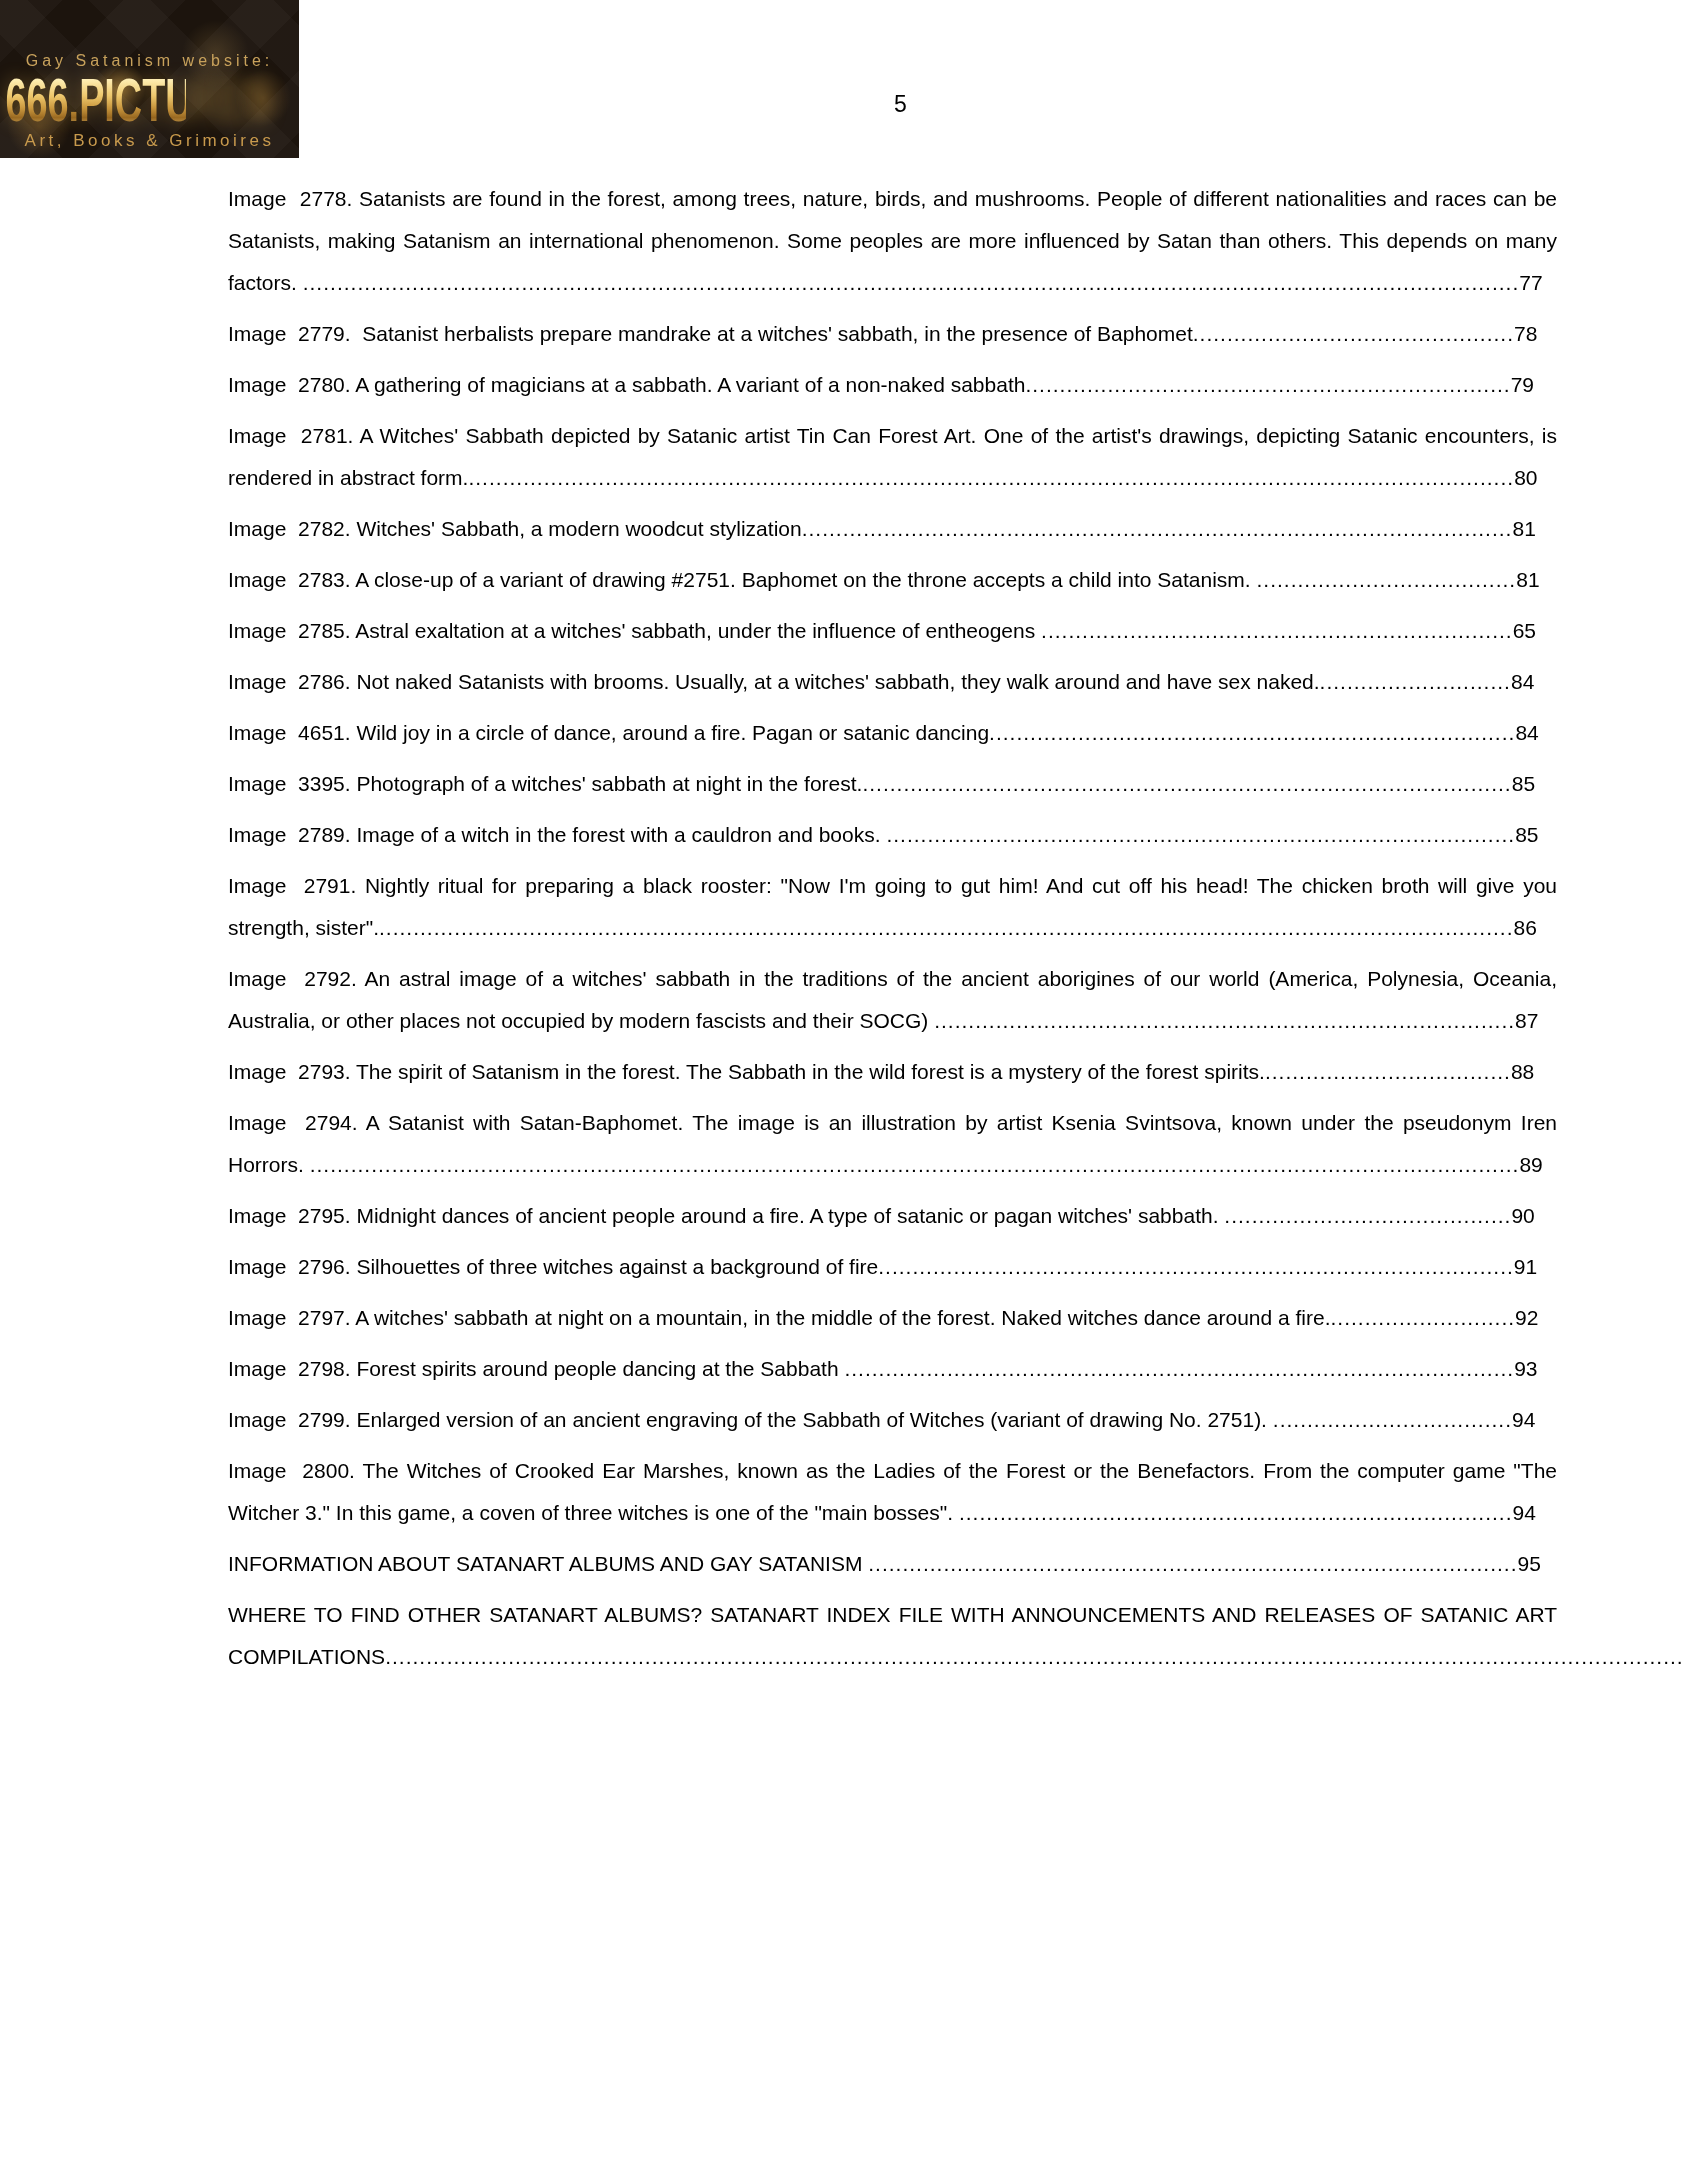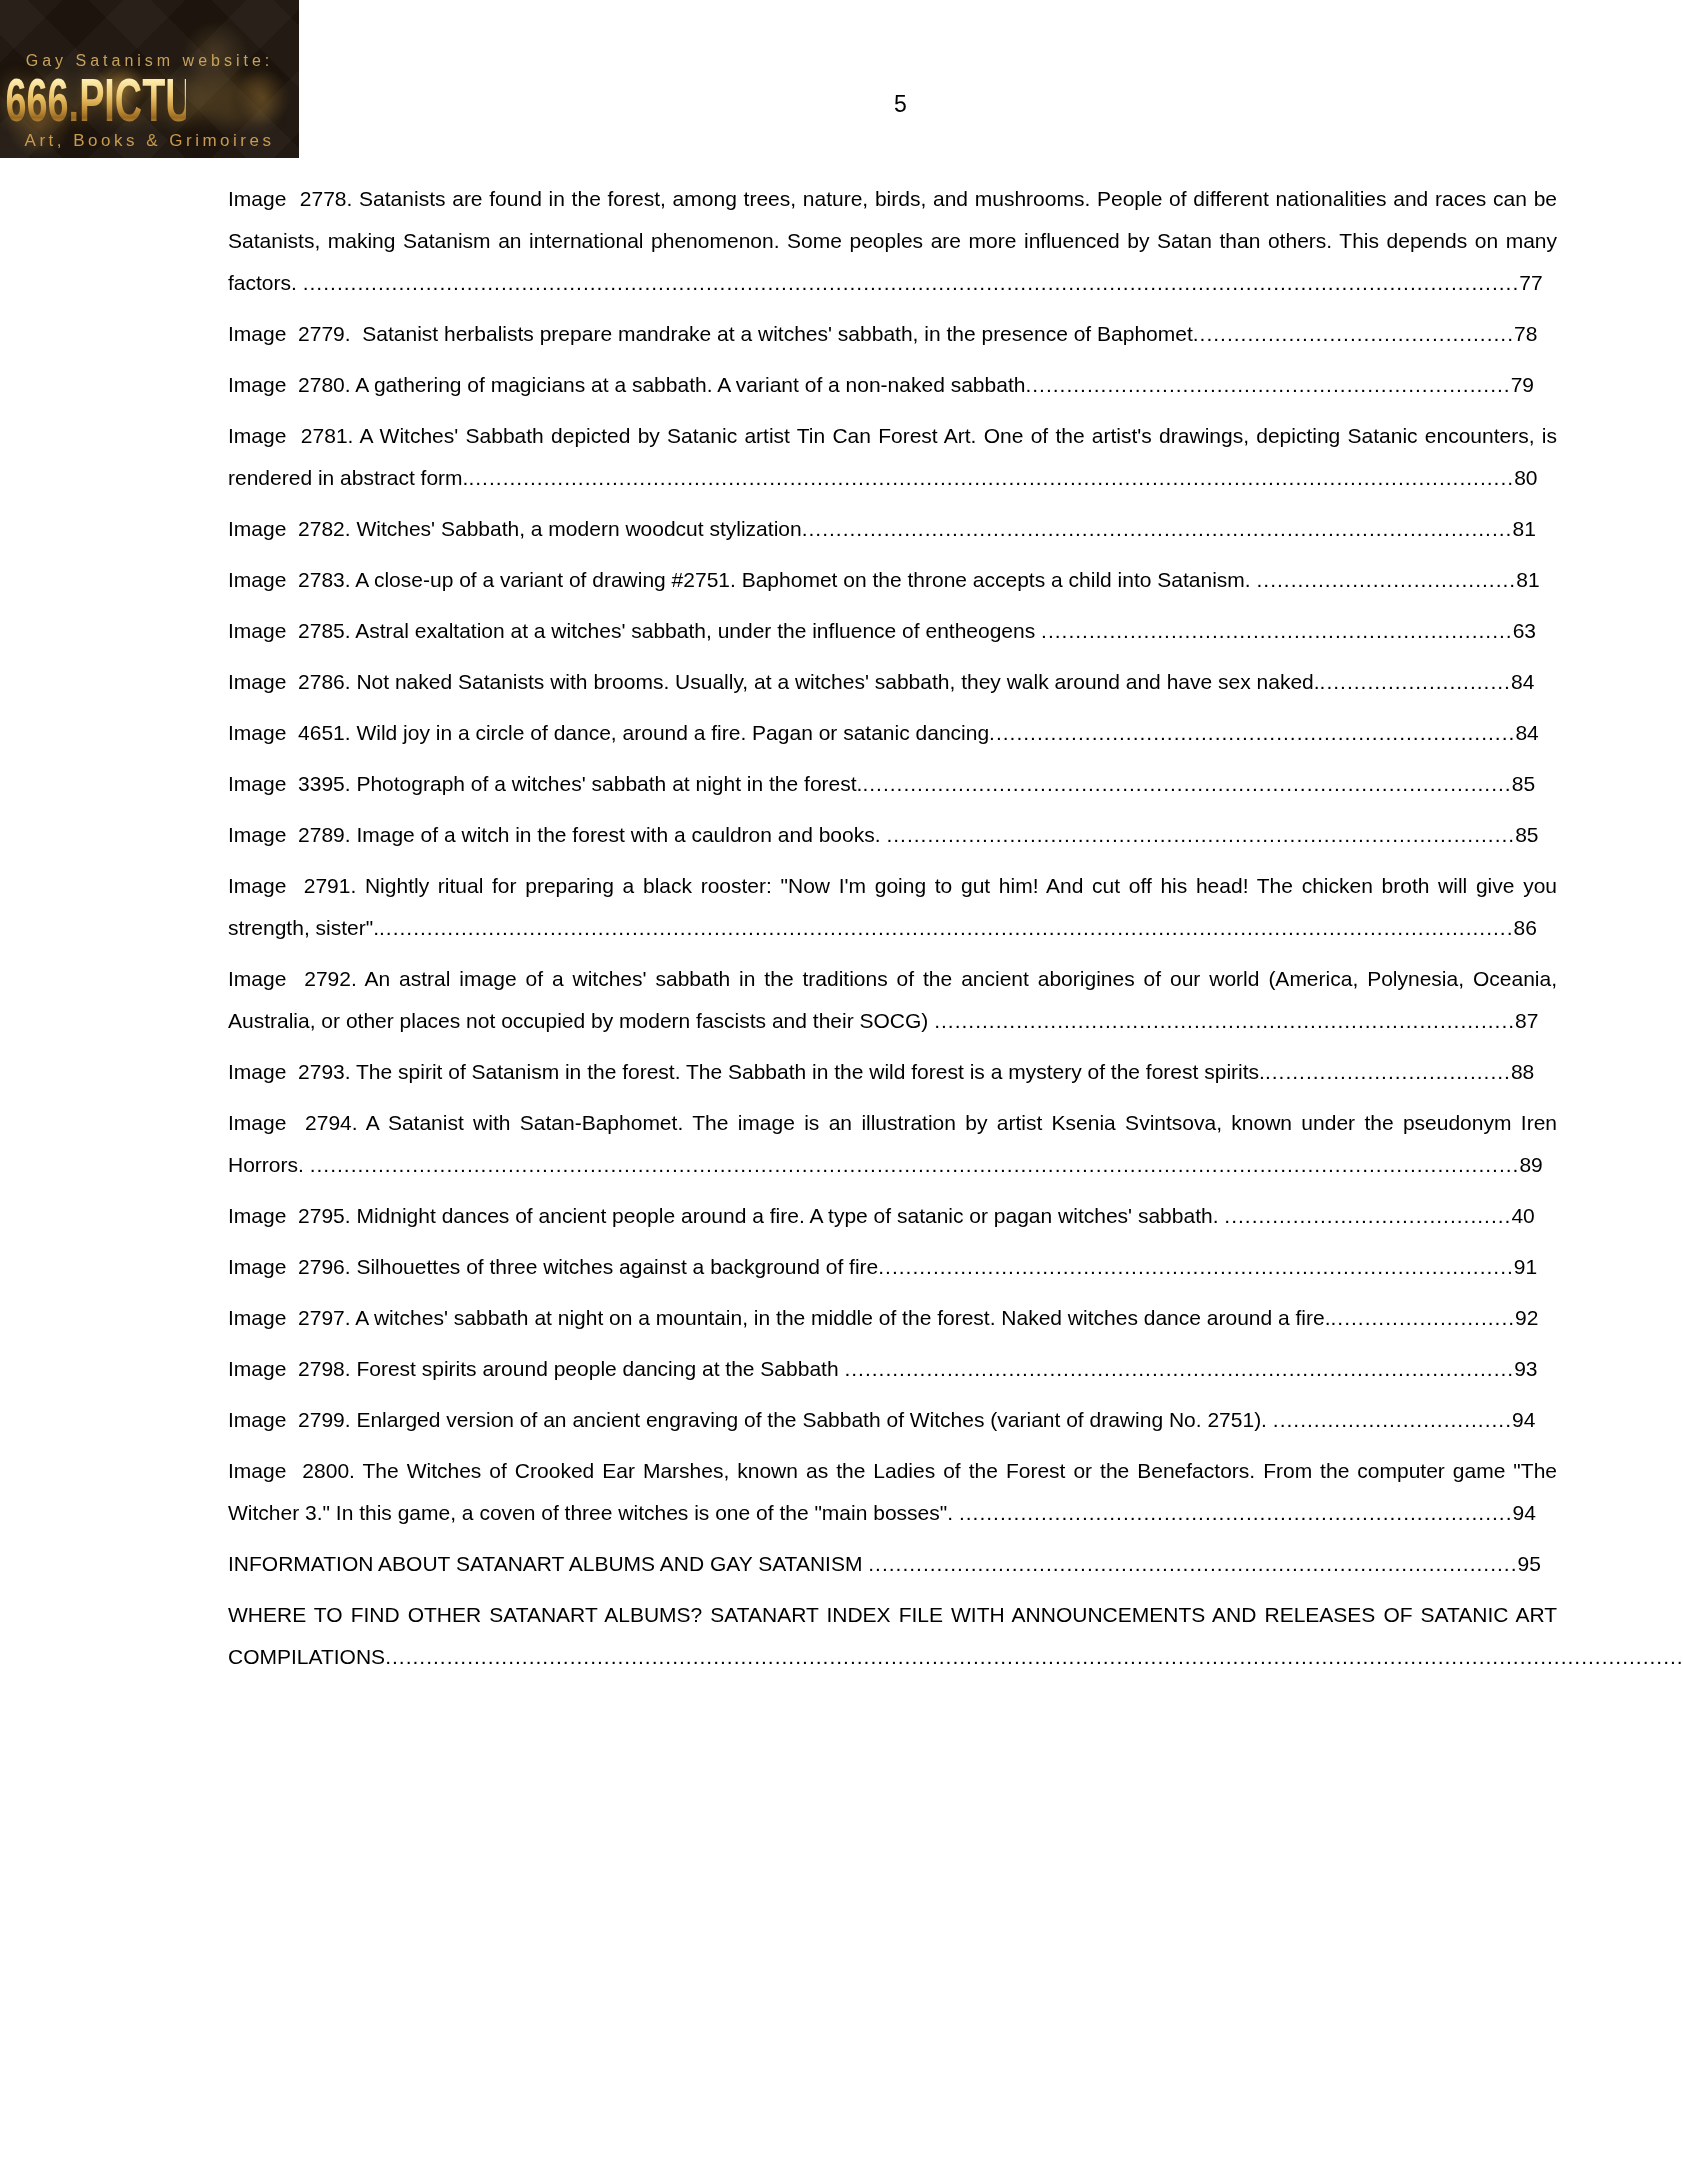--- a/index.html
+++ b/index.html
@@ -101,40 +101,40 @@
 
     <p class="toc-entry"><span class="t">Image  2780. A gathering of magicians at a sabbath. A variant of a non-naked sabbath</span><span class="dots">.......................................................................</span><span class="pg">79</span></p>
 
     <p class="toc-entry"><span class="t">Image  2781. A Witches' Sabbath depicted by Satanic artist Tin Can Forest Art. One of the artist's drawings, depicting Satanic encounters, is rendered in abstract form.</span><span class="dots">.........................................................................................................................................................</span><span class="pg">80</span></p>
 
     <p class="toc-entry"><span class="t">Image  2782. Witches' Sabbath, a modern woodcut stylization</span><span class="dots">........................................................................................................</span><span class="pg">81</span></p>
 
     <p class="toc-entry"><span class="t">Image  2783. A close-up of a variant of drawing #2751. Baphomet on the throne accepts a child into Satanism. </span><span class="dots">......................................</span><span class="pg">81</span></p>
 
 
-    <p class="toc-entry"><span class="t">Image  2785. Astral exaltation at a witches' sabbath, under the influence of entheogens </span><span class="dots">.....................................................................</span><span class="pg">63</span></p>
+    <p class="toc-entry"><span class="t">Image  2785. Astral exaltation at a witches' sabbath, under the influence of entheogens </span><span class="dots">.....................................................................</span><span class="pg">65</span></p>
 
     <p class="toc-entry"><span class="t">Image  2786. Not naked Satanists with brooms. Usually, at a witches' sabbath, they walk around and have sex naked.</span><span class="dots">............................</span><span class="pg">84</span></p>
 
     <p class="toc-entry"><span class="t">Image  4651. Wild joy in a circle of dance, around a fire. Pagan or satanic dancing</span><span class="dots">.............................................................................</span><span class="pg">84</span></p>
 
     <p class="toc-entry"><span class="t">Image  3395. Photograph of a witches' sabbath at night in the forest.</span><span class="dots">...............................................................................................</span><span class="pg">85</span></p>
 
     <p class="toc-entry"><span class="t">Image  2789. Image of a witch in the forest with a cauldron and books. </span><span class="dots">............................................................................................</span><span class="pg">85</span></p>
 
 
     <p class="toc-entry"><span class="t">Image  2791. Nightly ritual for preparing a black rooster: "Now I'm going to gut him! And cut off his head! The chicken broth will give you strength, sister".</span><span class="dots">......................................................................................................................................................................</span><span class="pg">86</span></p>
 
     <p class="toc-entry"><span class="t">Image  2792. An astral image of a witches' sabbath in the traditions of the ancient aborigines of our world (America, Polynesia, Oceania, Australia, or other places not occupied by modern fascists and their SOCG) </span><span class="dots">.....................................................................................</span><span class="pg">87</span></p>
 
     <p class="toc-entry"><span class="t">Image  2793. The spirit of Satanism in the forest. The Sabbath in the wild forest is a mystery of the forest spirits.</span><span class="dots">....................................</span><span class="pg">88</span></p>
 
     <p class="toc-entry"><span class="t">Image  2794. A Satanist with Satan-Baphomet. The image is an illustration by artist Ksenia Svintsova, known under the pseudonym Iren Horrors. </span><span class="dots">.................................................................................................................................................................................</span><span class="pg">89</span></p>
 
-    <p class="toc-entry"><span class="t">Image  2795. Midnight dances of ancient people around a fire. A type of satanic or pagan witches' sabbath. </span><span class="dots">..........................................</span><span class="pg">40</span></p>
+    <p class="toc-entry"><span class="t">Image  2795. Midnight dances of ancient people around a fire. A type of satanic or pagan witches' sabbath. </span><span class="dots">..........................................</span><span class="pg">90</span></p>
 
     <p class="toc-entry"><span class="t">Image  2796. Silhouettes of three witches against a background of fire</span><span class="dots">.............................................................................................</span><span class="pg">91</span></p>
 
     <p class="toc-entry"><span class="t">Image  2797. A witches' sabbath at night on a mountain, in the middle of the forest. Naked witches dance around a fire.</span><span class="dots">...........................</span><span class="pg">92</span></p>
 
     <p class="toc-entry"><span class="t">Image  2798. Forest spirits around people dancing at the Sabbath </span><span class="dots">..................................................................................................</span><span class="pg">93</span></p>
 
     <p class="toc-entry"><span class="t">Image  2799. Enlarged version of an ancient engraving of the Sabbath of Witches (variant of drawing No. 2751). </span><span class="dots">...................................</span><span class="pg">94</span></p>
 
     <p class="toc-entry"><span class="t">Image  2800. The Witches of Crooked Ear Marshes, known as the Ladies of the Forest or the Benefactors. From the computer game "The Witcher 3." In this game, a coven of three witches is one of the "main bosses". </span><span class="dots">.................................................................................</span><span class="pg">94</span></p>

